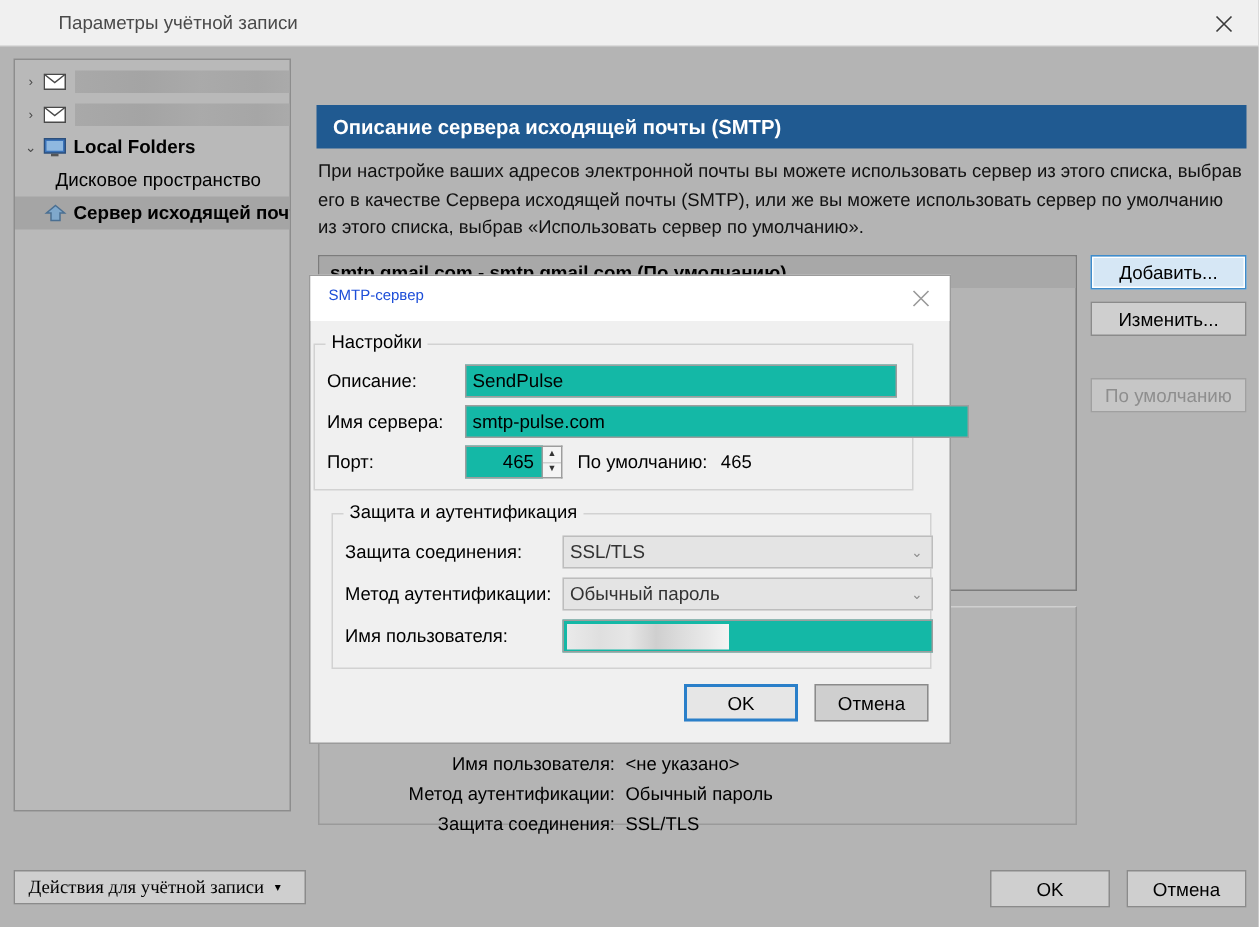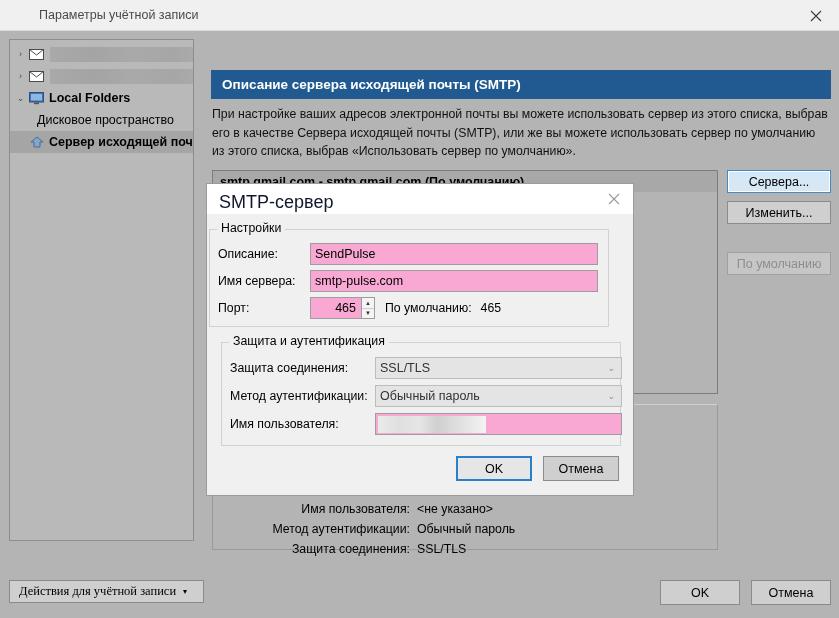--- a/index.html
+++ b/index.html
@@ -173,21 +173,21 @@
     background: #f0f0f0;
     border: 1px solid #9b9b9b;
     box-shadow: 0 0 0 0 rgba(0,0,0,0);
   }
   .dlg-title {
     position: absolute; left: 0; top: 0; width: 100%; height: 30px;
     background: #ffffff;
   }
   .dlg-title-text {
     position: absolute; left: 12px; top: 8px;
-    font-size: 18px; color: #0f172a;
+    font-size: 10px; color: #1d4ed8;
   }
   .dlg-close {
     position: absolute; right: 2px; top: 0; width: 34px; height: 30px;
     display: flex; align-items: center; justify-content: center;
     color: #9a9a9a;
   }
 
   .group {
     position: absolute;
     border: 1px solid #d2d2d2;
@@ -198,21 +198,21 @@
     padding: 0 4px;
     font-size: 12.3px;
   }
   #grp-settings { left: 2px; top: 45px; width: 400px; height: 98px; }
   #grp-security { left: 14px; top: 158px; width: 400px; height: 104px; }
 
   .frow { position: absolute; display: flex; align-items: center; height: 22px; }
   .flabel { font-size: 12.3px; white-space: nowrap; }
 
   .tinput {
-    background: #f9a8d4;
+    background: #14b8a6;
     border: 1px solid #9d9d9d;
     height: 22px;
     font-size: 12.5px;
     display: flex; align-items: center;
     padding: 0 4px;
     color: #000;
   }
   .tinput.num { justify-content: flex-end; padding-right: 5px; }
 
   .spin {
@@ -332,21 +332,21 @@
     </div>
 
     <div class="pane-header">Описание сервера исходящей почты (SMTP)</div>
     <div class="pane-desc">При настройке ваших адресов электронной почты вы можете использовать сервер из этого списка, выбрав его в качестве Сервера исходящей почты (SMTP), или же вы можете использовать сервер по умолчанию из этого списка, выбрав «Использовать сервер по умолчанию».</div>
 
     <div class="smtp-list">
       <div class="smtp-list-item">smtp.gmail.com - smtp.gmail.com (По умолчанию)</div>
     </div>
 
     <div class="side-btns">
-      <div class="btn focused">Сервера...</div>
+      <div class="btn focused">Добавить...</div>
       <div class="btn">Изменить...</div>
       <div class="gap"></div>
       <div class="btn disabled">По умолчанию</div>
     </div>
 
     <div class="detail-block">
       <div class="detail-rows">
         <div class="detail-row">
           <span class="dl">Имя пользователя:</span>
           <span class="dv">&lt;не указано&gt;</span>
@@ -380,21 +380,21 @@
       <div class="group" id="grp-settings">
         <span class="group-legend">Настройки</span>
 
         <div class="frow" style="left:8px; top:13px;">
           <span class="flabel" style="width:92px;">Описание:</span>
           <span class="tinput" style="width:288px;">SendPulse</span>
         </div>
 
         <div class="frow" style="left:8px; top:40px;">
           <span class="flabel" style="width:92px;">Имя сервера:</span>
-          <span class="tinput" style="width:288px;">smtp-pulse.com</span>
+          <span class="tinput" style="width:336px;">smtp-pulse.com</span>
         </div>
 
         <div class="frow" style="left:8px; top:67px;">
           <span class="flabel" style="width:92px;">Порт:</span>
           <span class="tinput num" style="width:52px;">465</span>
           <span class="spin">
             <div>▲</div>
             <div>▼</div>
           </span>
           <span class="flabel" style="margin-left:10px;">По умолчанию:</span>

